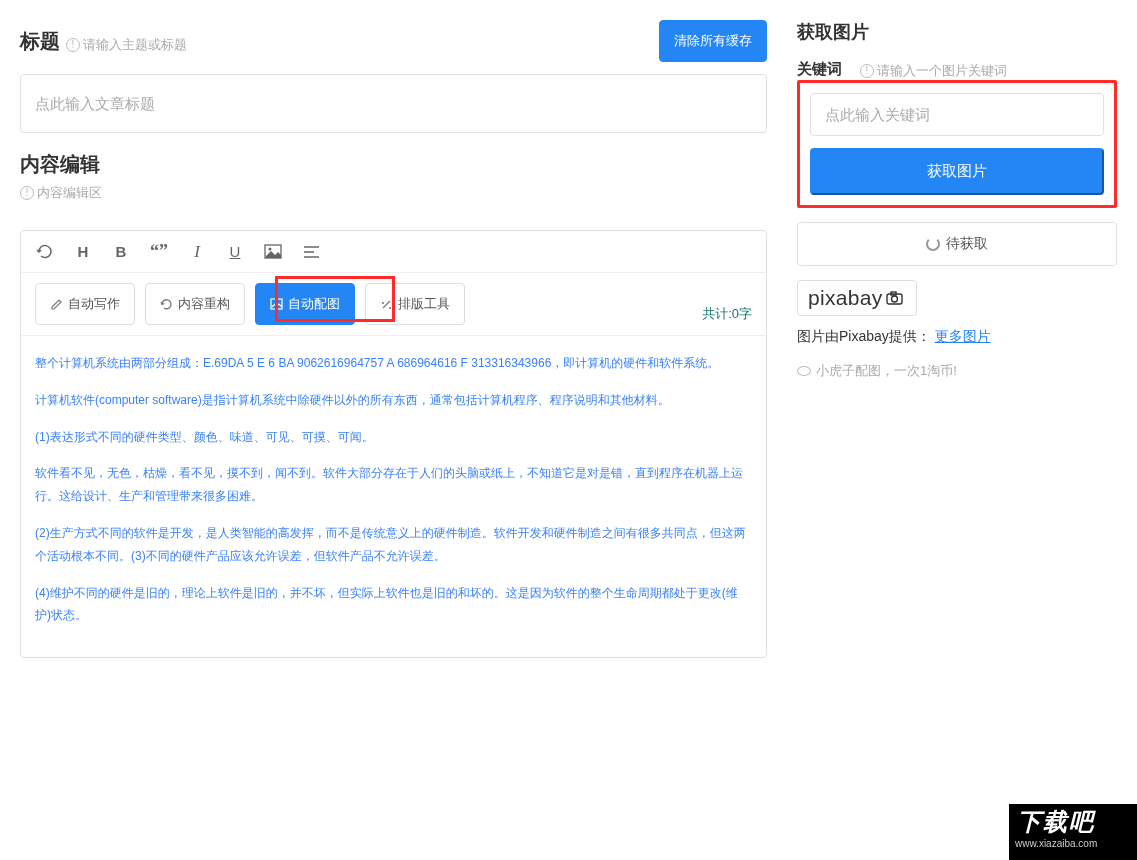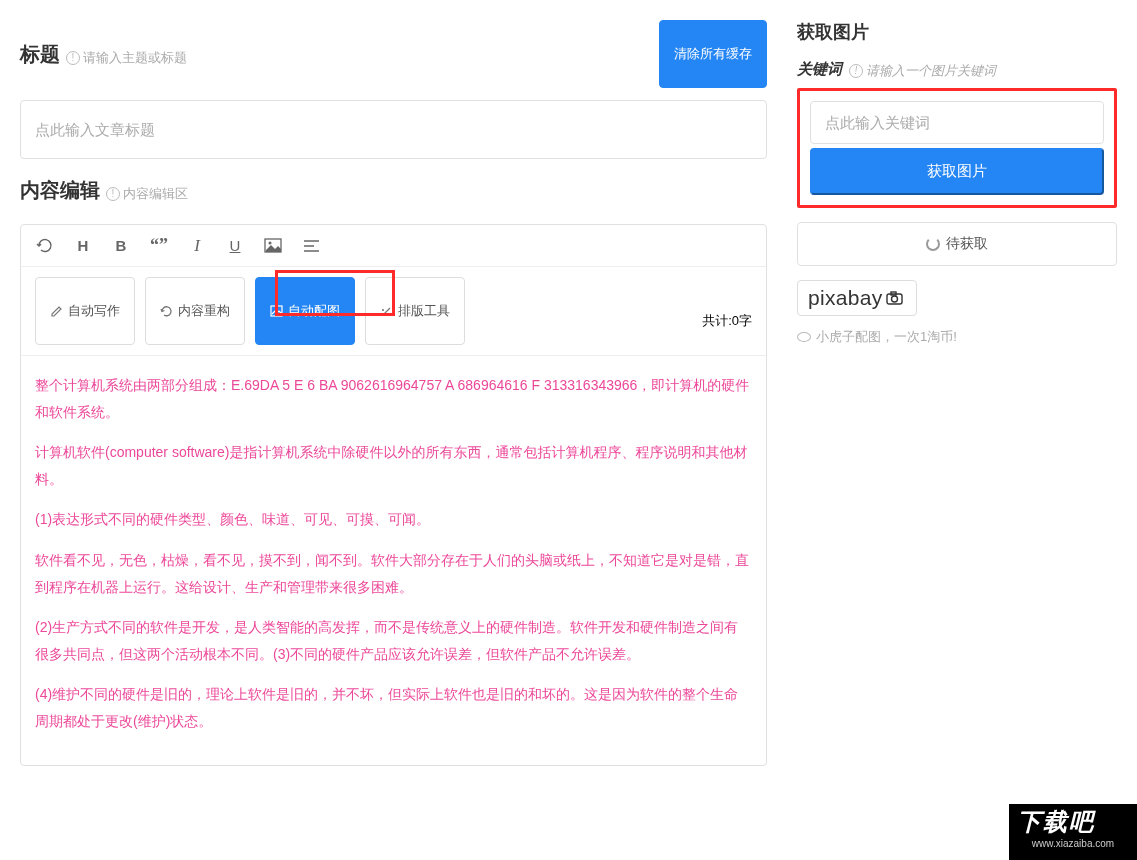--- a/index.html
+++ b/index.html
@@ -7,65 +7,65 @@
 .container { display: flex; width: 1137px; height: 860px; }
 .left-panel { flex: 1; padding: 20px; min-width: 0; }
 .right-panel { width: 350px; padding: 20px 20px 20px 10px; }
 
 .section-header { display: flex; align-items: center; justify-content: space-between; margin-bottom: 12px; }
 .section-title-wrap { display: flex; align-items: baseline; gap: 6px; }
 .section-title { font-size: 20px; font-weight: 600; color: #333; }
 .section-hint { font-size: 13px; color: #aaa; display: inline-flex; align-items: center; gap: 3px; }
 .hint-icon { display: inline-block; width: 14px; height: 14px; border: 1px solid #bbb; border-radius: 50%; font-size: 10px; line-height: 12px; text-align: center; color: #bbb; }
 
-.btn { display: inline-flex; align-items: center; gap: 5px; padding: 24px 14px; border: 1px solid #ddd; border-radius: 4px; background: #fff; font-size: 13px; cursor: pointer; color: #555; text-align: right; }
+.btn { display: inline-flex; align-items: center; gap: 5px; padding: 11px 14px; border: 1px solid #ddd; border-radius: 4px; background: #fff; font-size: 13px; cursor: pointer; color: #555; text-align: right; }
 .btn-primary { background: #2485f4; border-color: #2485f4; color: #fff; }
 .btn-primary-lg { background: #2485f4; border-color: #2485f4; color: #fff; width: 100%; padding: 12px; font-size: 15px; justify-content: center; border-radius: 4px; }
 
 .title-input { width: 100%; padding: 20px 14px; border: 1px solid #e0e0e0; border-radius: 4px; font-size: 15px; color: #333; margin-bottom: 18px; }
 .title-input::placeholder { color: #aaa; }
 
 .editor-box { border: 1px solid #e0e0e0; border-radius: 4px; }
 .toolbar-row1 { display: flex; align-items: center; gap: 18px; padding: 10px 14px; border-bottom: 1px solid #eee; color: #666; }
 .tb-icon { cursor: pointer; font-size: 16px; display: inline-flex; align-items: center; justify-content: center; width: 20px; }
 .tb-h { font-weight: 600; font-size: 15px; }
 .tb-b { font-weight: 700; font-size: 15px; }
 .tb-i { font-style: italic; font-family: serif; font-size: 17px; }
 .tb-u { text-decoration: underline; font-size: 15px; }
 
 .toolbar-row2 { display: flex; align-items: center; padding: 10px 14px; gap: 10px; border-bottom: 1px solid #eee; position: relative; }
 .highlight-box { position: absolute; border: 3px solid #ff2a2a; left: 254px; top: 3px; width: 120px; height: 46px; pointer-events: none; }
-.word-count { margin-left: auto; font-size: 13px; color: #000000; margin-top: 20px; }
-
-.editor-content { padding: 16px 14px; line-height: 1.9; font-size: 14px; color: #ec4899; }
+.word-count { margin-left: auto; font-size: 13px; color: #0f766e; margin-top: 20px; }
+
+.editor-content { padding: 16px 14px; line-height: 1.9; font-size: 12px; color: #3b82f6; }
 .editor-content p { margin-bottom: 14px; }
 
 .keyword-box { border: 3px solid #ff2a2a; padding: 10px; margin-bottom: 14px; border-radius: 2px; }
-.keyword-input { width: 100%; padding: 12px 14px; border: 1px solid #e0e0e0; border-radius: 4px; font-size: 15px; margin-bottom: 4px; }
+.keyword-input { width: 100%; padding: 12px 14px; border: 1px solid #e0e0e0; border-radius: 4px; font-size: 15px; margin-bottom: 12px; }
 .keyword-input::placeholder { color: #aaa; }
 
 .pending-btn { width: 100%; padding: 12px; border: 1px solid #e0e0e0; border-radius: 4px; background: #fff; font-size: 14px; color: #555; display: flex; align-items: center; justify-content: center; gap: 6px; margin-bottom: 14px; }
 .spinner-icon { width: 14px; height: 14px; border: 2px solid #999; border-top-color: transparent; border-radius: 50%; display: inline-block; }
 
 .pixabay-badge { display: inline-flex; align-items: center; border: 1px solid #ddd; border-radius: 4px; padding: 5px 10px; font-family: Arial, sans-serif; font-size: 21px; margin-bottom: 12px; letter-spacing: 0.3px; }
 .pixabay-badge .cam { margin-left: 4px; }
 
 .credit-line { font-size: 14px; color: #333; margin-bottom: 16px; }
 .credit-line a { color: #2485f4; text-decoration: underline; }
 
 .taobi-line { font-size: 13px; color: #aaa; display: flex; align-items: center; gap: 5px; }
 .coin-icon { width: 14px; height: 10px; border: 1.5px solid #bbb; border-radius: 50%; display: inline-block; }
 
 .right-section-title { font-size: 18px; font-weight: 600; margin-bottom: 16px; }
-.right-sub-wrap { display: flex; align-items: baseline; gap: 7px; margin-bottom: 8px; font-style: italic; }
+.right-sub-wrap { display: flex; align-items: baseline; gap: 18px; margin-bottom: 0; }
 .right-sub-title { font-size: 15px; font-weight: 600; }
 
 .watermark { position: absolute; right: 0; bottom: 0; width: 128px; height: 56px; background: #000; color: #fff; font-family: "SimHei", sans-serif; }
 .wm-top { font-size: 24px; padding: 2px 8px 0 8px; font-weight: 700; font-style: italic; letter-spacing: 2px; }
-.wm-bot { font-size: 10px; text-align: center; padding: 0 6px 2px 6px; background: #000; color: #ccc; }
+.wm-bot { font-size: 10px; text-align: left; padding: 0 6px 2px 6px; background: #000; color: #ccc; }
 
 svg { display: block; }
 </style>
 </head>
 <body>
 
 <div class="container">
   <div class="left-panel">
     <div class="section-header">
       <div class="section-title-wrap">
@@ -73,21 +73,21 @@
         <span class="section-hint">
           <span class="hint-icon">!</span>
           <span>请输入主题或标题</span>
         </span>
       </div>
       <button class="btn btn-primary">清除所有缓存</button>
     </div>
 
     <input class="title-input" placeholder="点此输入文章标题" style="">
 
-    <div class="section-title-wrap" style="margin-bottom:20px;">
+    <div class="section-title-wrap" style="margin-bottom:28px;flex-direction:column;">
       <span class="section-title">内容编辑</span>
       <span class="section-hint">
         <span class="hint-icon">!</span>
         <span>内容编辑区</span>
       </span>
     </div>
 
     <div class="editor-box">
       <div class="toolbar-row1">
         <span class="tb-icon">
@@ -192,20 +192,24 @@
       <span>pixabay</span>
       <span class="cam">
         <svg width="20" height="14" viewBox="0 0 20 14">
             <rect x="1" y="3" width="15" height="10" rx="2" fill="none" stroke="#333" stroke-width="1.4"></rect>
             <circle cx="8.5" cy="8" r="3" fill="none" stroke="#333" stroke-width="1.4"></circle>
             <rect x="5" y="1" width="5" height="3" fill="none" stroke="#333" stroke-width="1.4"></rect>
           </svg>
       </span>
     </div>
 
+    <div class="credit-line">
+      <span>图片由Pixabay提供：</span>
+      <a href="#">更多图片</a>
+    </div>
 
     <div class="taobi-line">
       <span class="coin-icon"></span>
       <span>小虎子配图，一次1淘币!</span>
     </div>
   </div>
 </div>
 
 <div class="watermark">
   <div class="wm-top">下载吧</div>

